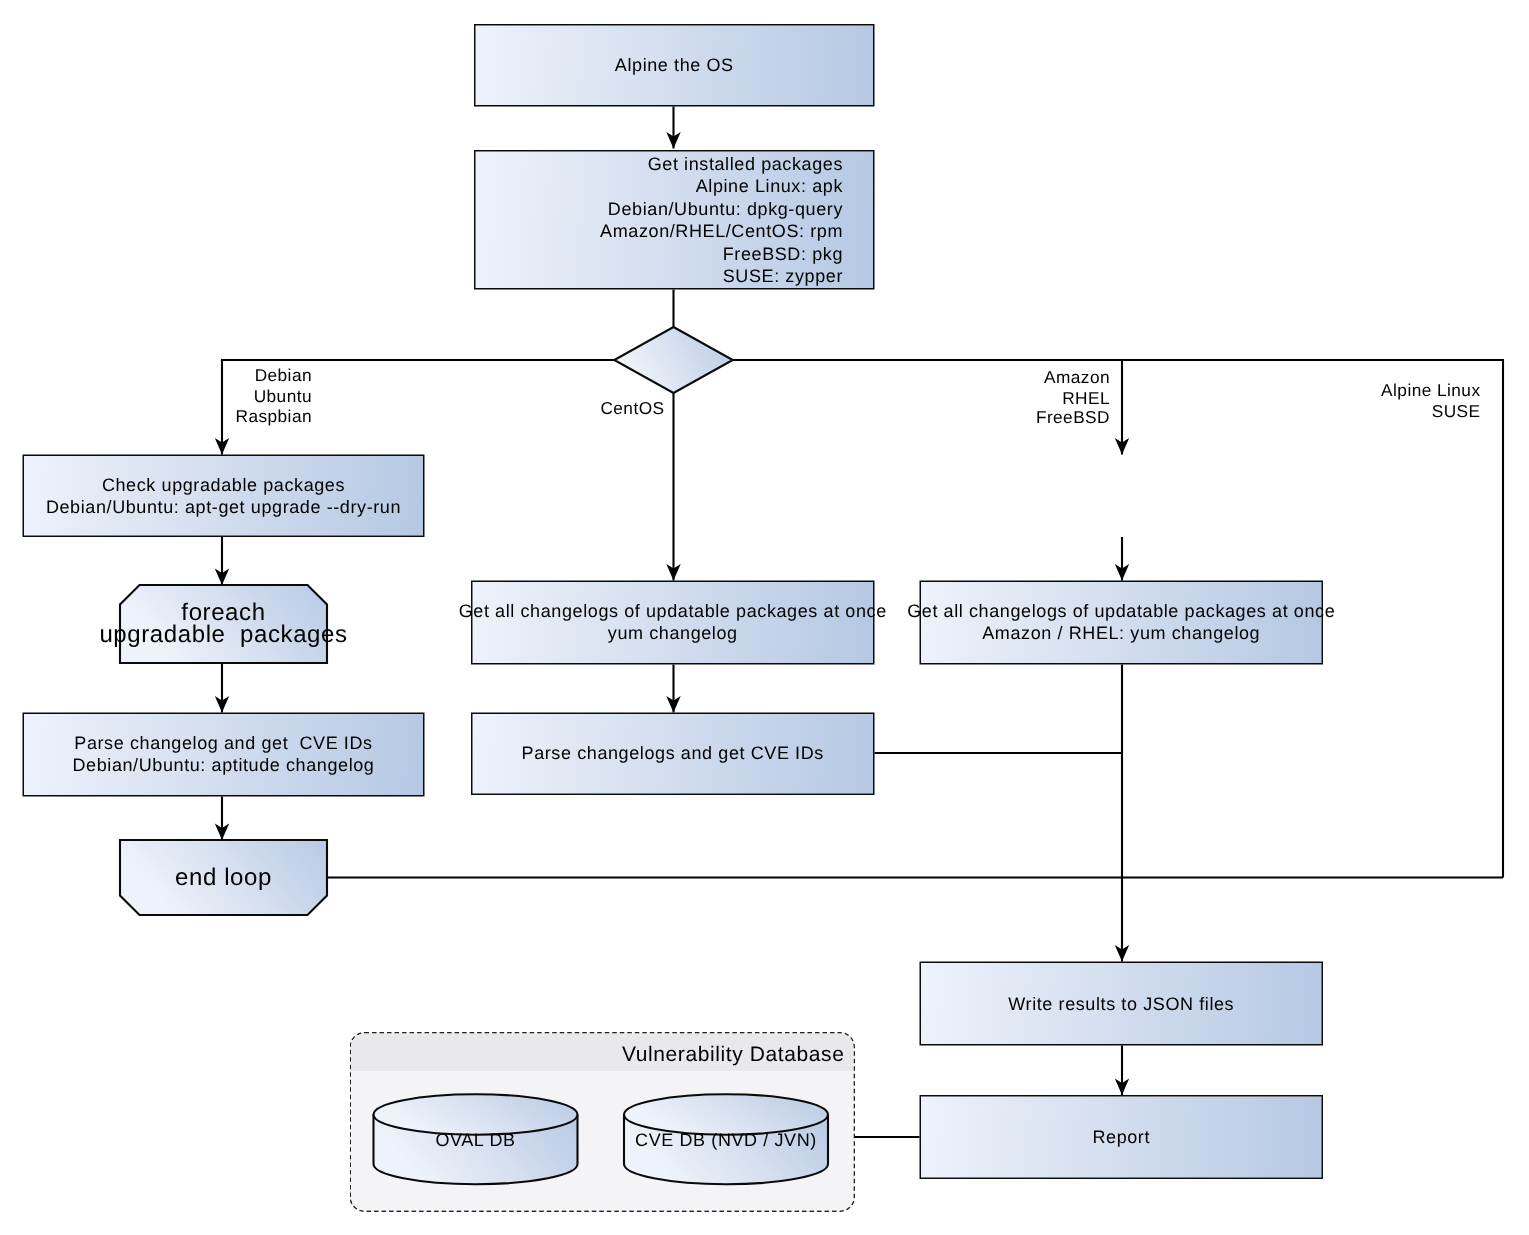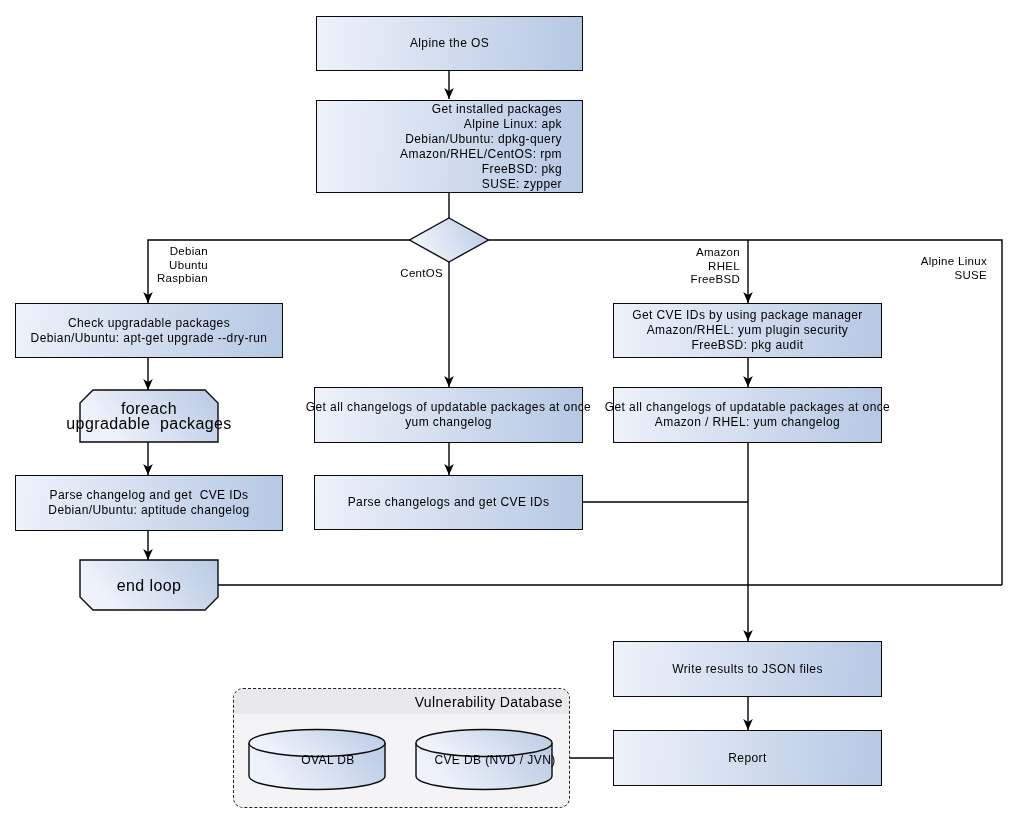--- a/index.html
+++ b/index.html
@@ -41,21 +41,21 @@
     border:1.4px dashed var(--cluster-border);border-radius:10px;
     background:var(--cluster-fill);z-index:1;overflow:hidden;
   }
   .cluster-header{
     height:25px;background:var(--cluster-header);
     display:flex;align-items:center;justify-content:flex-end;
     font-size:14px;letter-spacing:0.4px;padding-right:6px;
   }
   .cyl-label{
     position:absolute;font-size:12px;letter-spacing:0.4px;z-index:4;
-    display:flex;align-items:center;justify-content:center;padding-left:11px;
+    display:flex;align-items:center;justify-content:center;
   }
   .gstop-light{stop-color:var(--node-fill-light);}
   .gstop-dark{stop-color:var(--node-fill-dark);}
   .edgeline{stroke:var(--edge);stroke-width:1.4;fill:none;}
   .arrowhead{fill:var(--edge);stroke:none;}
   .nodeshape{stroke:var(--node-border);stroke-width:1.4;fill:url(#nodeGrad);}
 </style>
 </head>
 <body>
 
@@ -159,25 +159,20 @@
 
   <div class="box" style="left:314px;top:387px;width:269px;height:56px">
     <div class="nline">Get all changelogs of updatable packages at once</div>
     <div class="nline">yum changelog</div>
   </div>
 
   <div class="box" style="left:314px;top:475px;width:269px;height:55px">
     <div class="nline">Parse changelogs and get CVE IDs</div>
   </div>
 
-  <div class="box" style="left:613px;top:303px;width:269px;height:55px">
-    <div class="nline">Get CVE IDs by using package manager</div>
-    <div class="nline">Amazon/RHEL: yum plugin security</div>
-    <div class="nline">FreeBSD: pkg audit</div>
-  </div>
 
   <div class="box" style="left:613px;top:387px;width:269px;height:56px">
     <div class="nline">Get all changelogs of updatable packages at once</div>
     <div class="nline">Amazon / RHEL: yum changelog</div>
   </div>
 
   <div class="box" style="left:613px;top:641px;width:269px;height:56px">
     <div class="nline">Write results to JSON files</div>
   </div>
 

